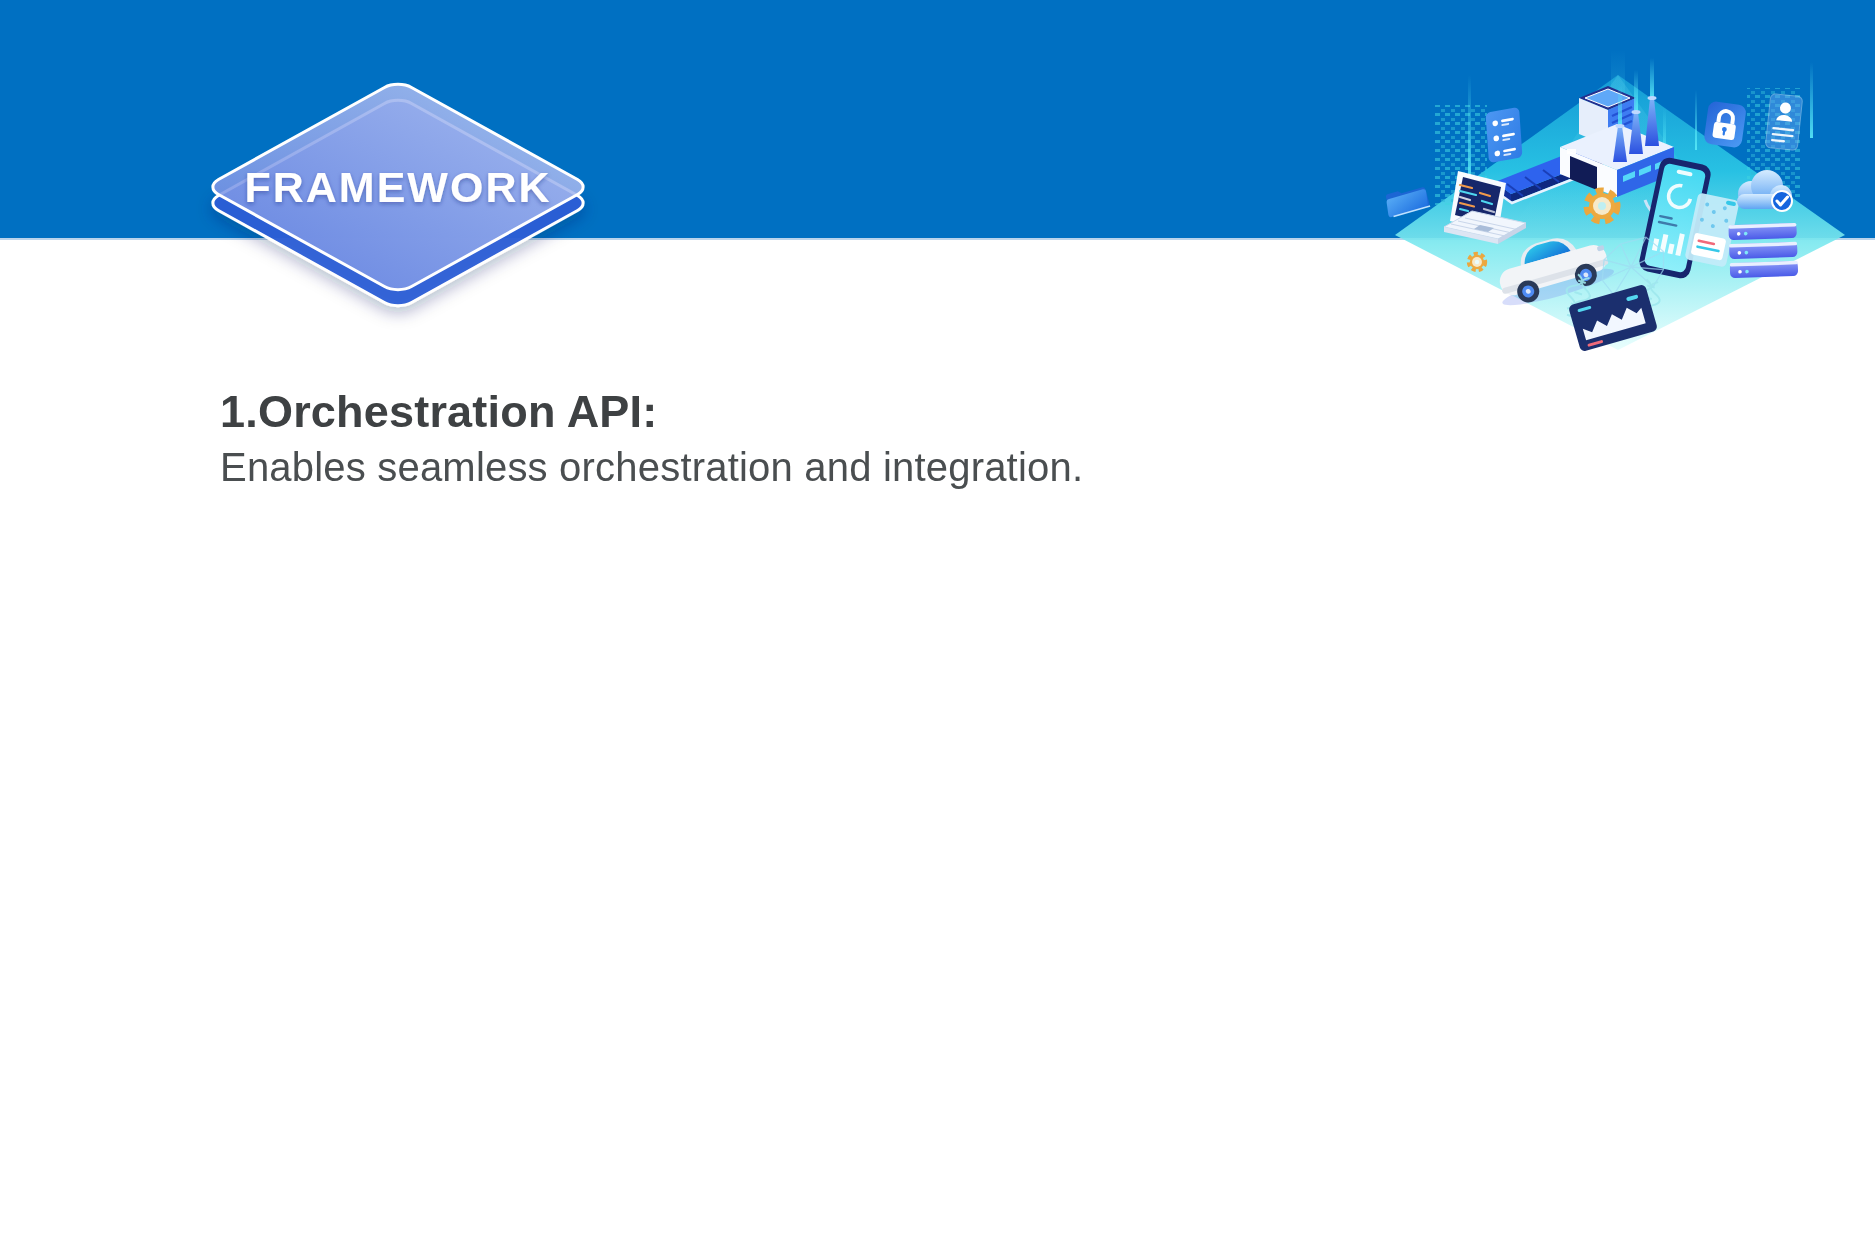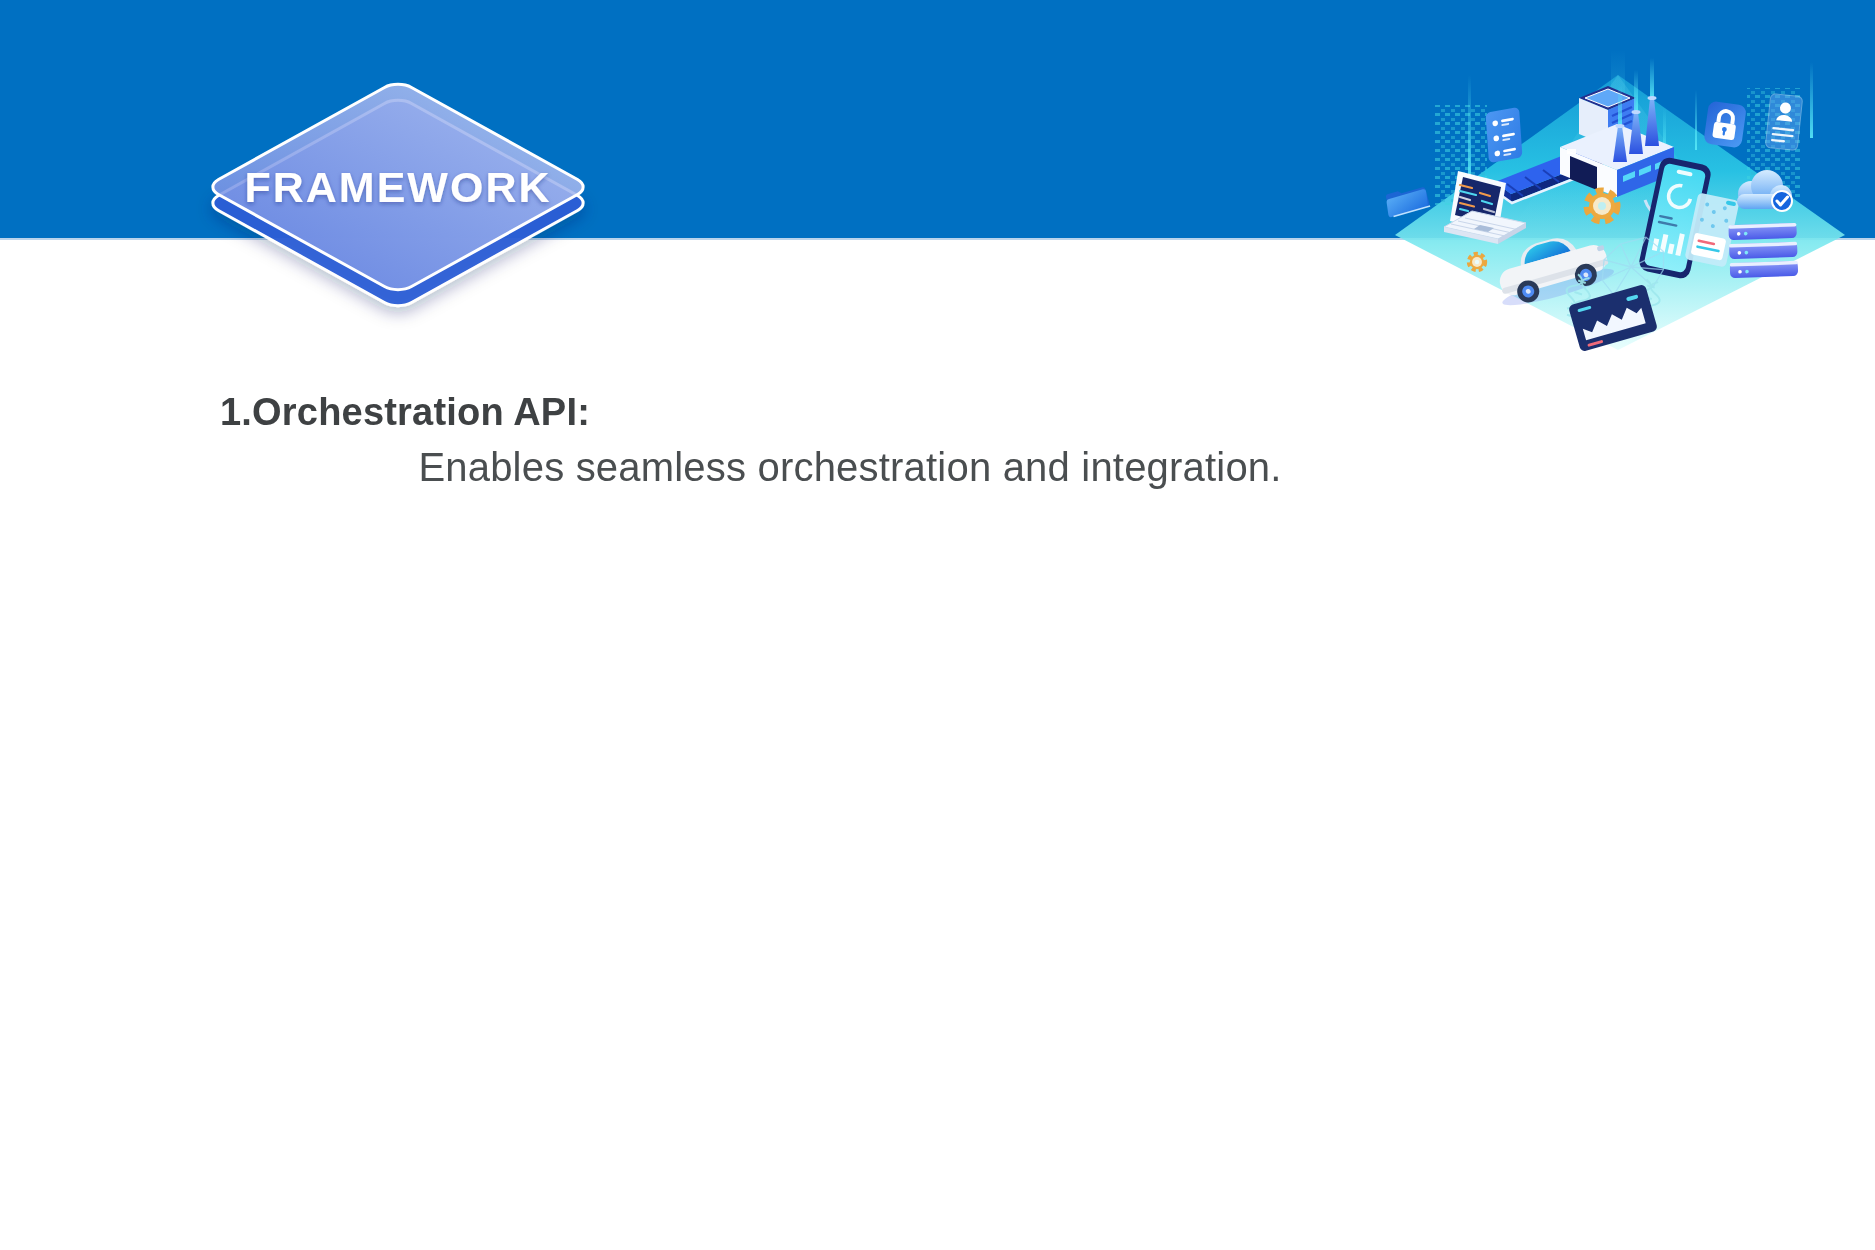--- a/index.html
+++ b/index.html
@@ -6,24 +6,24 @@
   .slide{
     position:relative;width:1875px;height:1250px;background:#fff;overflow:hidden;
     font-family:"Liberation Sans", sans-serif;
   }
   .header-band{position:absolute;left:0;top:0;width:1875px;height:238px;background:#0070C2;}
   .header-edge{position:absolute;left:0;top:238px;width:1875px;height:2px;background:#aecde9;opacity:.85;}
   .badge-svg{position:absolute;left:160px;top:52px;width:480px;height:280px;}
   .illu-svg{position:absolute;left:1355px;top:50px;width:500px;height:312px;}
   .content-section{position:absolute;left:220px;top:383px;width:1260px;}
   .content-item h2{
-    margin:0;font-size:38px;line-height:58px;font-weight:700;color:#3E4143;letter-spacing:.2px;
+    margin:0;font-size:45px;line-height:58px;font-weight:700;color:#3E4143;letter-spacing:.2px;
   }
   .content-item p{
-    margin:0;font-size:40px;line-height:53px;font-weight:400;color:#4A4E50;letter-spacing:.2px;text-align:center;
+    margin:0;font-size:40px;line-height:53px;font-weight:400;color:#4A4E50;letter-spacing:.2px;
   }
   .content-item + .content-item{margin-top:54px;}
   .badge-label-text{
     font-family:"Liberation Sans", sans-serif;font-weight:700;font-size:43px;letter-spacing:2px;
   }
 </style>
 </head>
 <body>
 
 <div class="slide">

